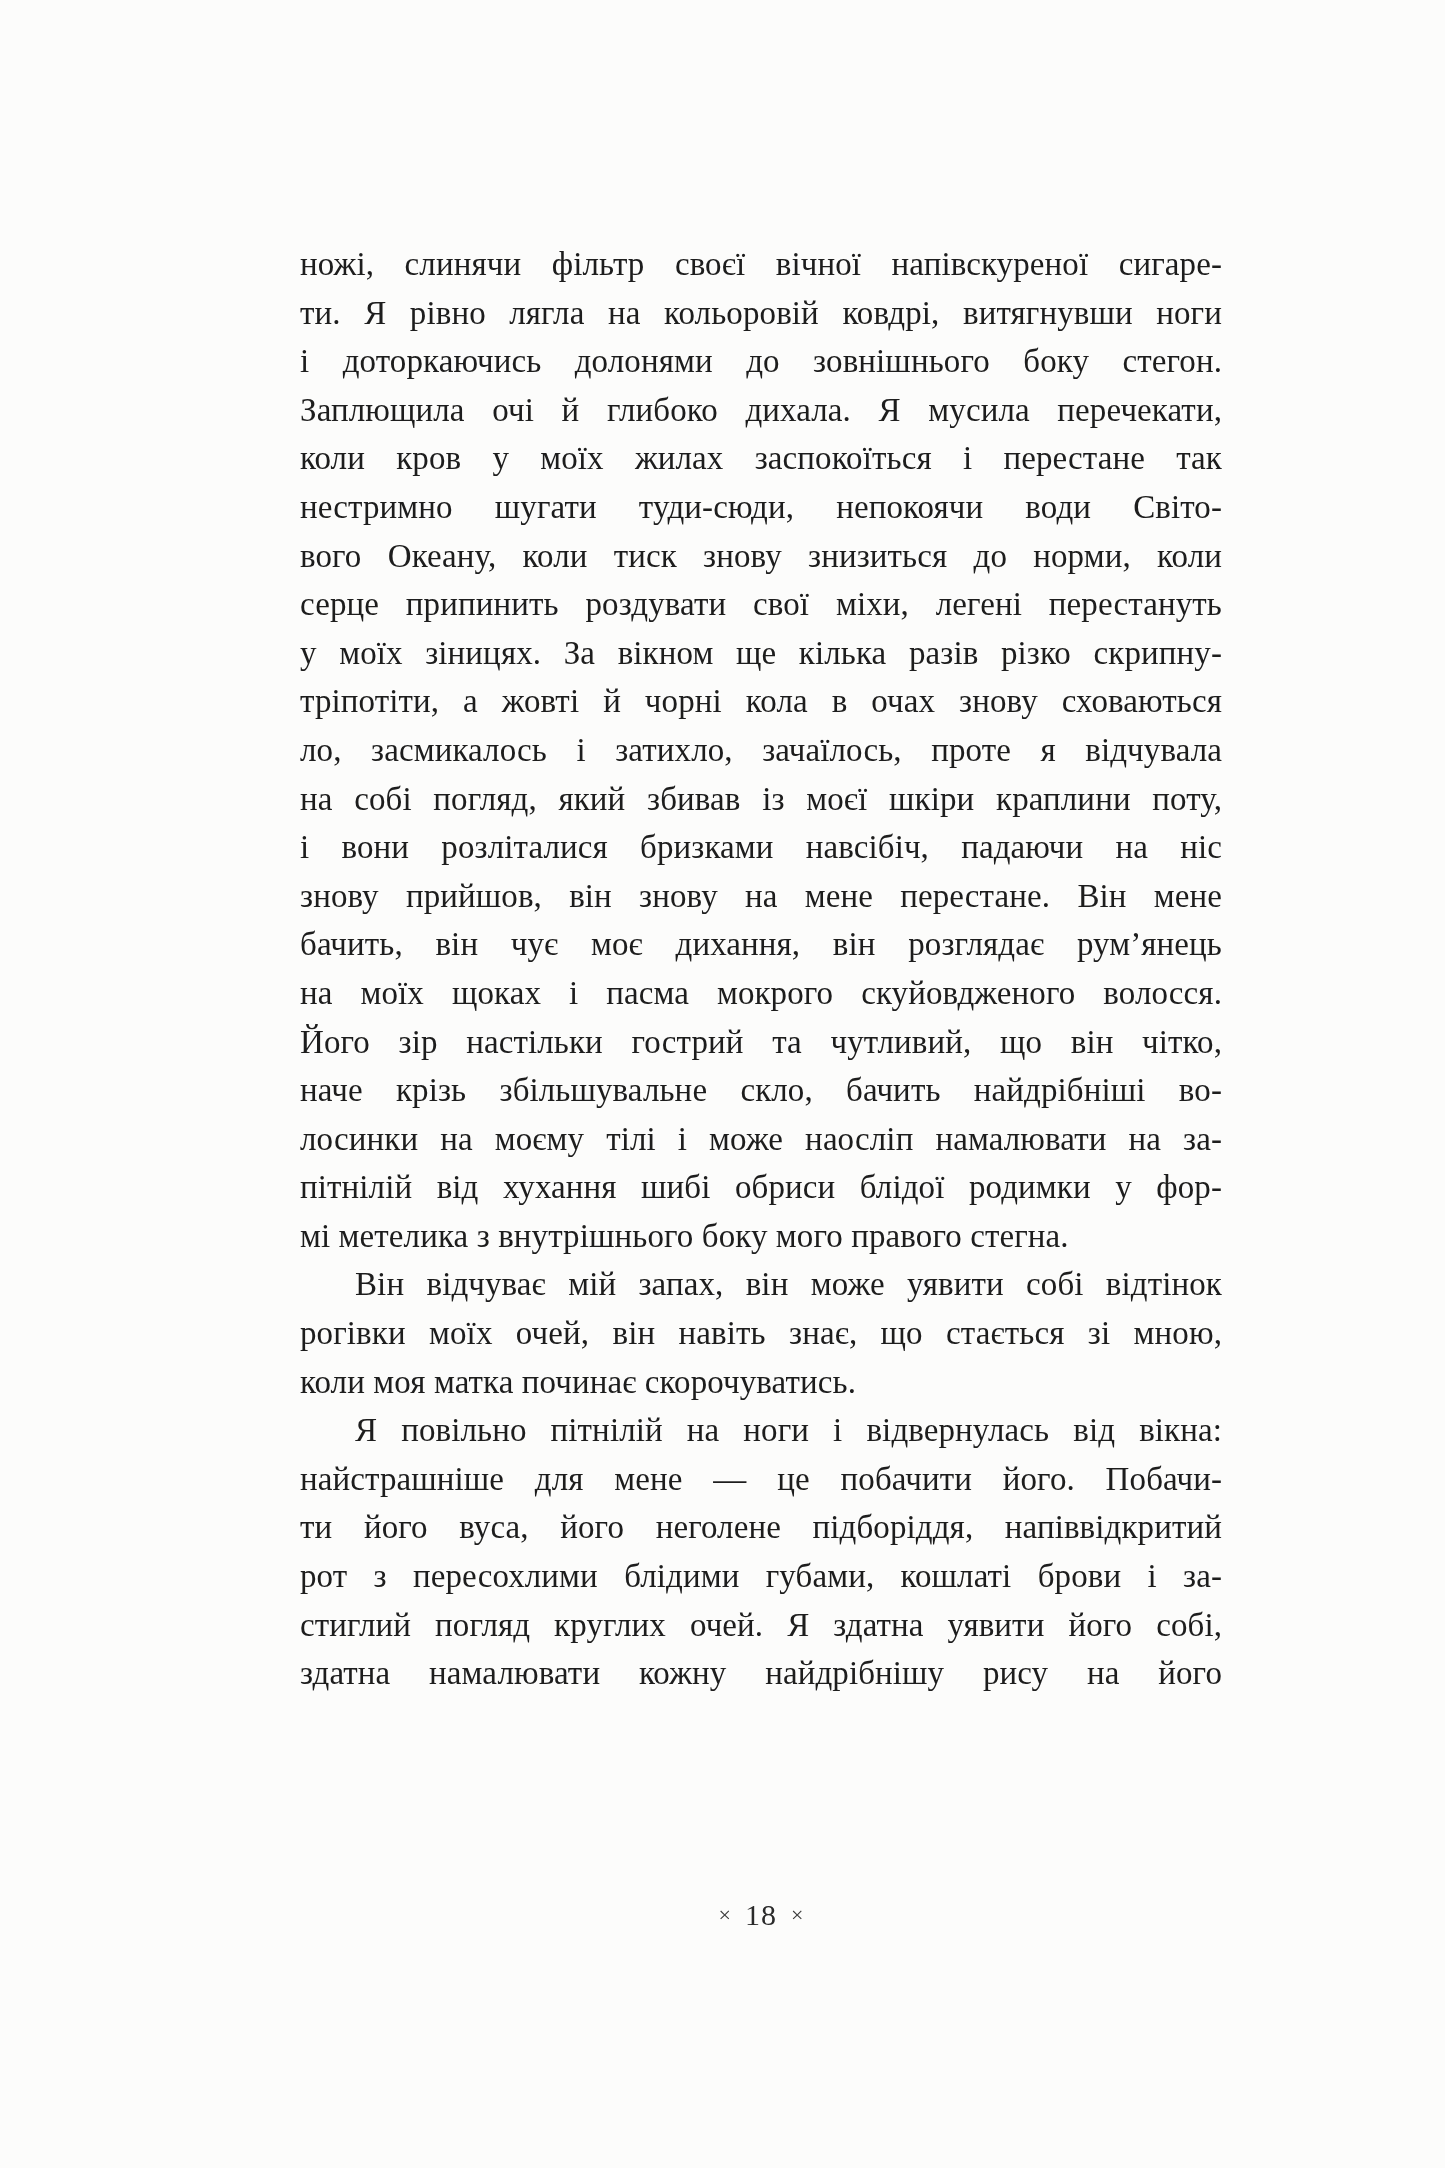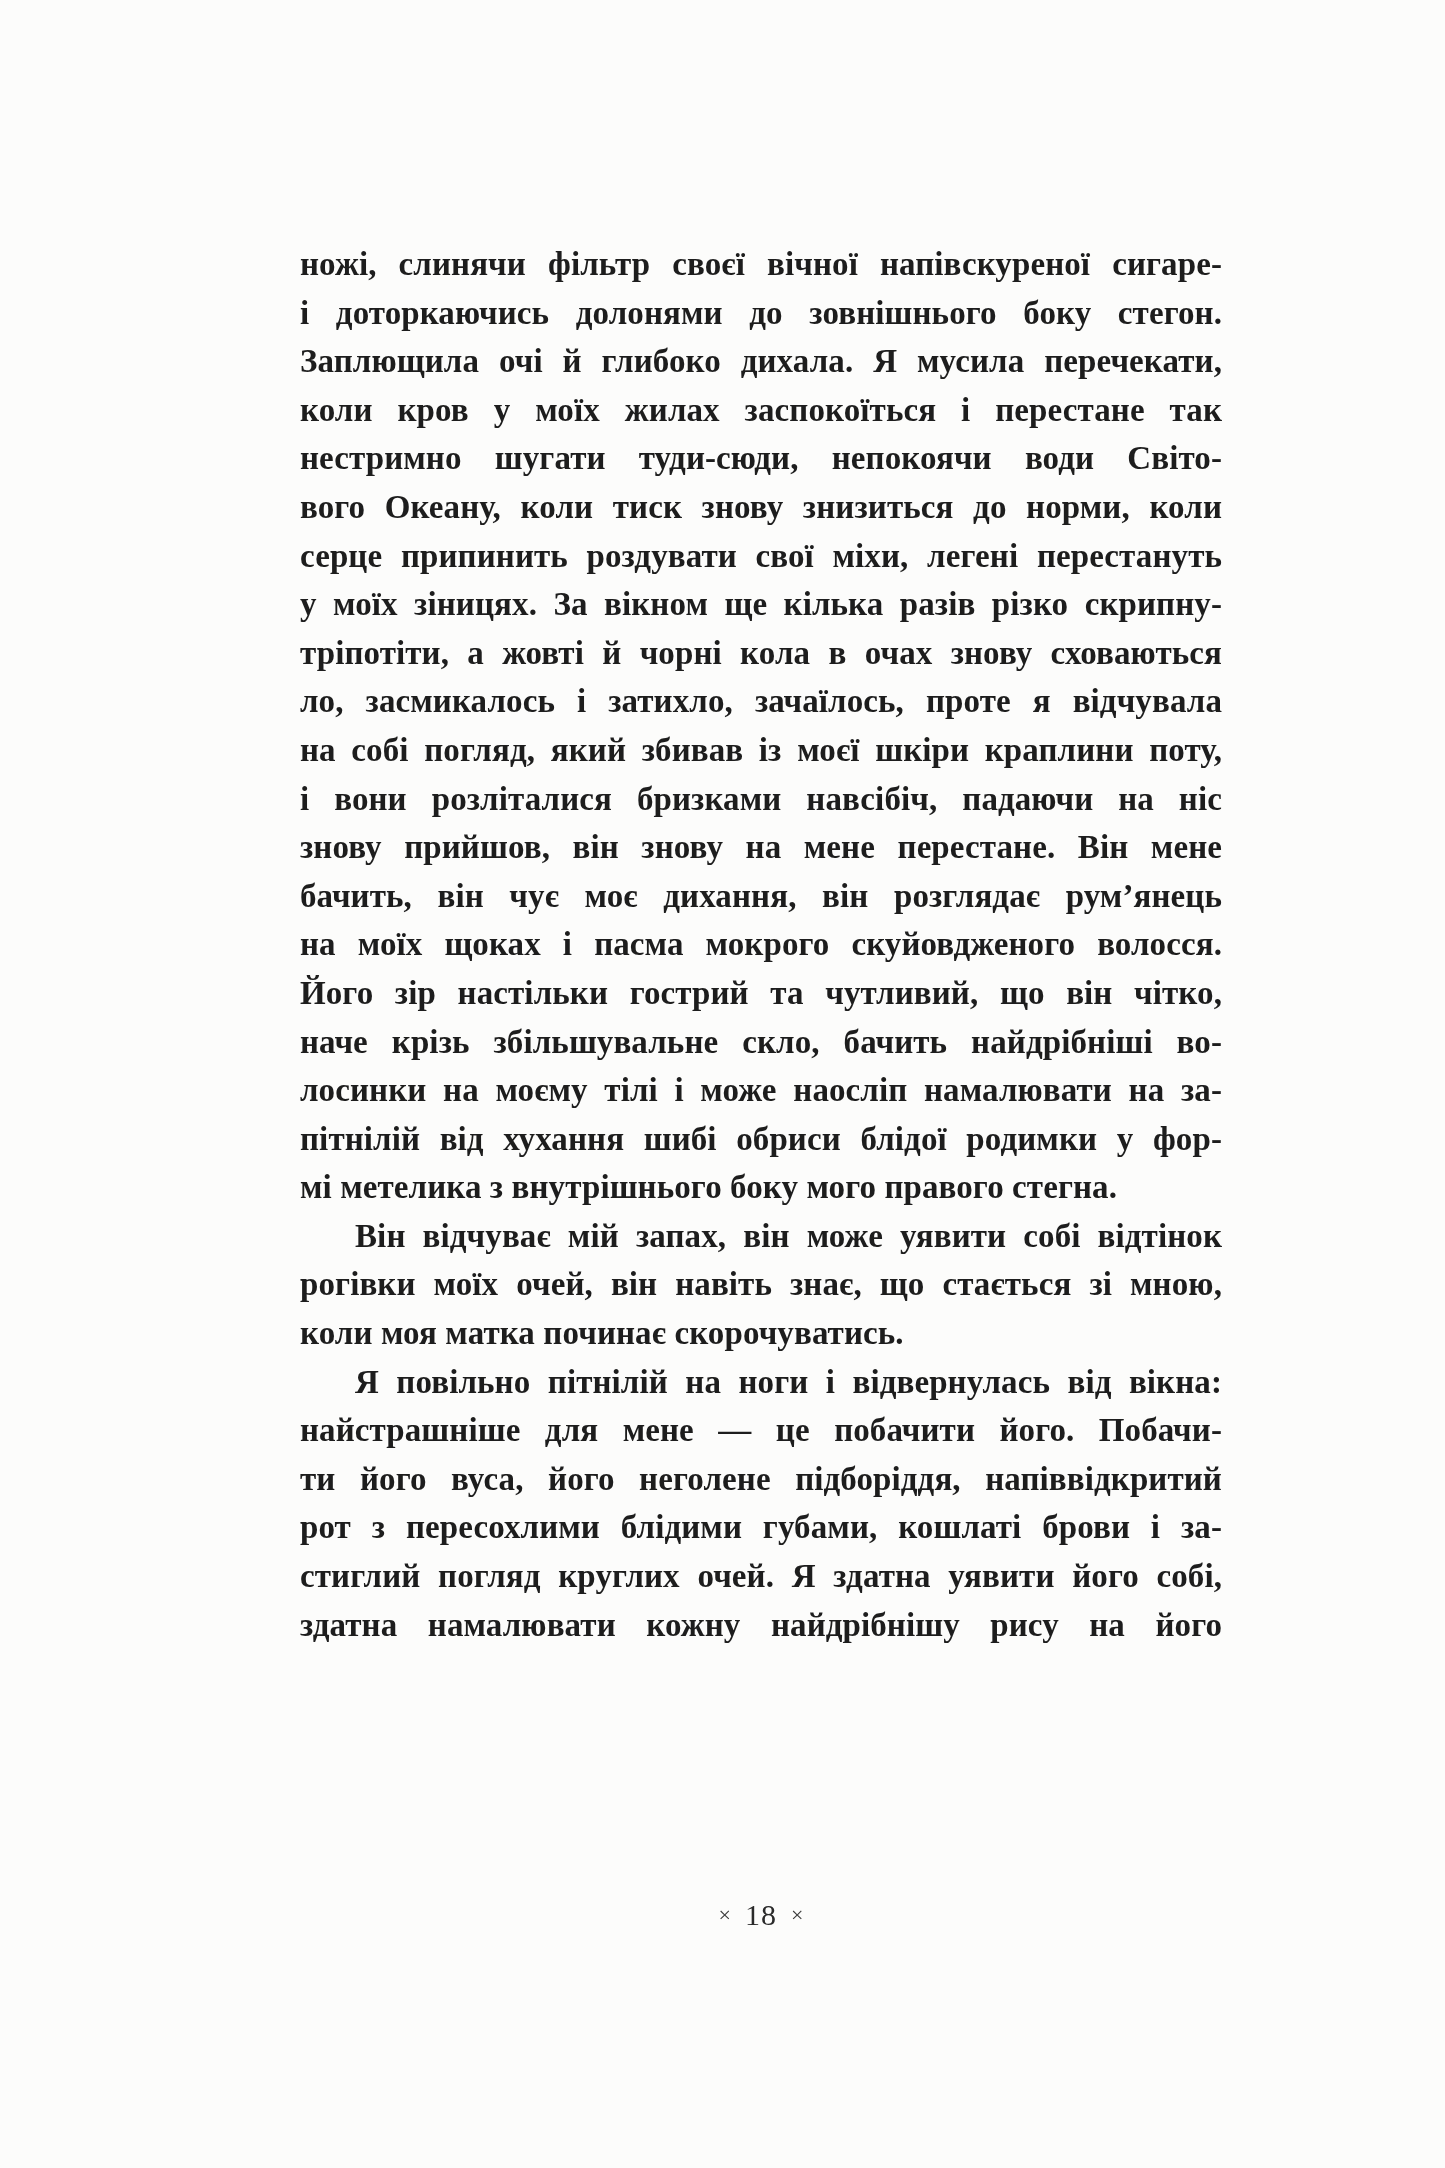--- a/index.html
+++ b/index.html
@@ -19,21 +19,20 @@
   .page {
     position: absolute;
     inset: 0;
     background: #fcfcfb;
   }
   .text-block {
     position: absolute;
     left: 300px;
     top: 240px;
     width: 922px;
-    font-weight: bold;
   }
   .para { margin: 0; padding: 0; }
   .line {
     font-size: 33px;
     line-height: 48.6px;
     text-align: justify;
     text-align-last: justify;
     white-space: normal;
     letter-spacing: 0.1px;
   }
@@ -64,20 +63,21 @@
   }
 </style>
 </head>
 <body>
 
 <div class="page">
   <div class="text-block">
 
     <div class="para">
       <div class="line">ножі, слинячи фільтр своєї вічної напівскуреної сигаре-</div>
+      <div class="line">ти. Я рівно лягла на кольоровій ковдрі, витягнувши ноги</div>
       <div class="line">і доторкаючись долонями до зовнішнього боку стегон.</div>
       <div class="line">Заплющила очі й глибоко дихала. Я мусила перечекати,</div>
       <div class="line">коли кров у моїх жилах заспокоїться і перестане так</div>
       <div class="line">нестримно шугати туди-сюди, непокоячи води Світо-</div>
       <div class="line">вого Океану, коли тиск знову знизиться до норми, коли</div>
       <div class="line">серце припинить роздувати свої міхи, легені перестануть</div>
       <div class="line">у моїх зіницях. За вікном ще кілька разів різко скрипну-</div>
       <div class="line">тріпотіти, а жовті й чорні кола в очах знову сховаються</div>
       <div class="line">ло, засмикалось і затихло, зачаїлось, проте я відчувала</div>
       <div class="line">на собі погляд, який збивав із моєї шкіри краплини поту,</div>

